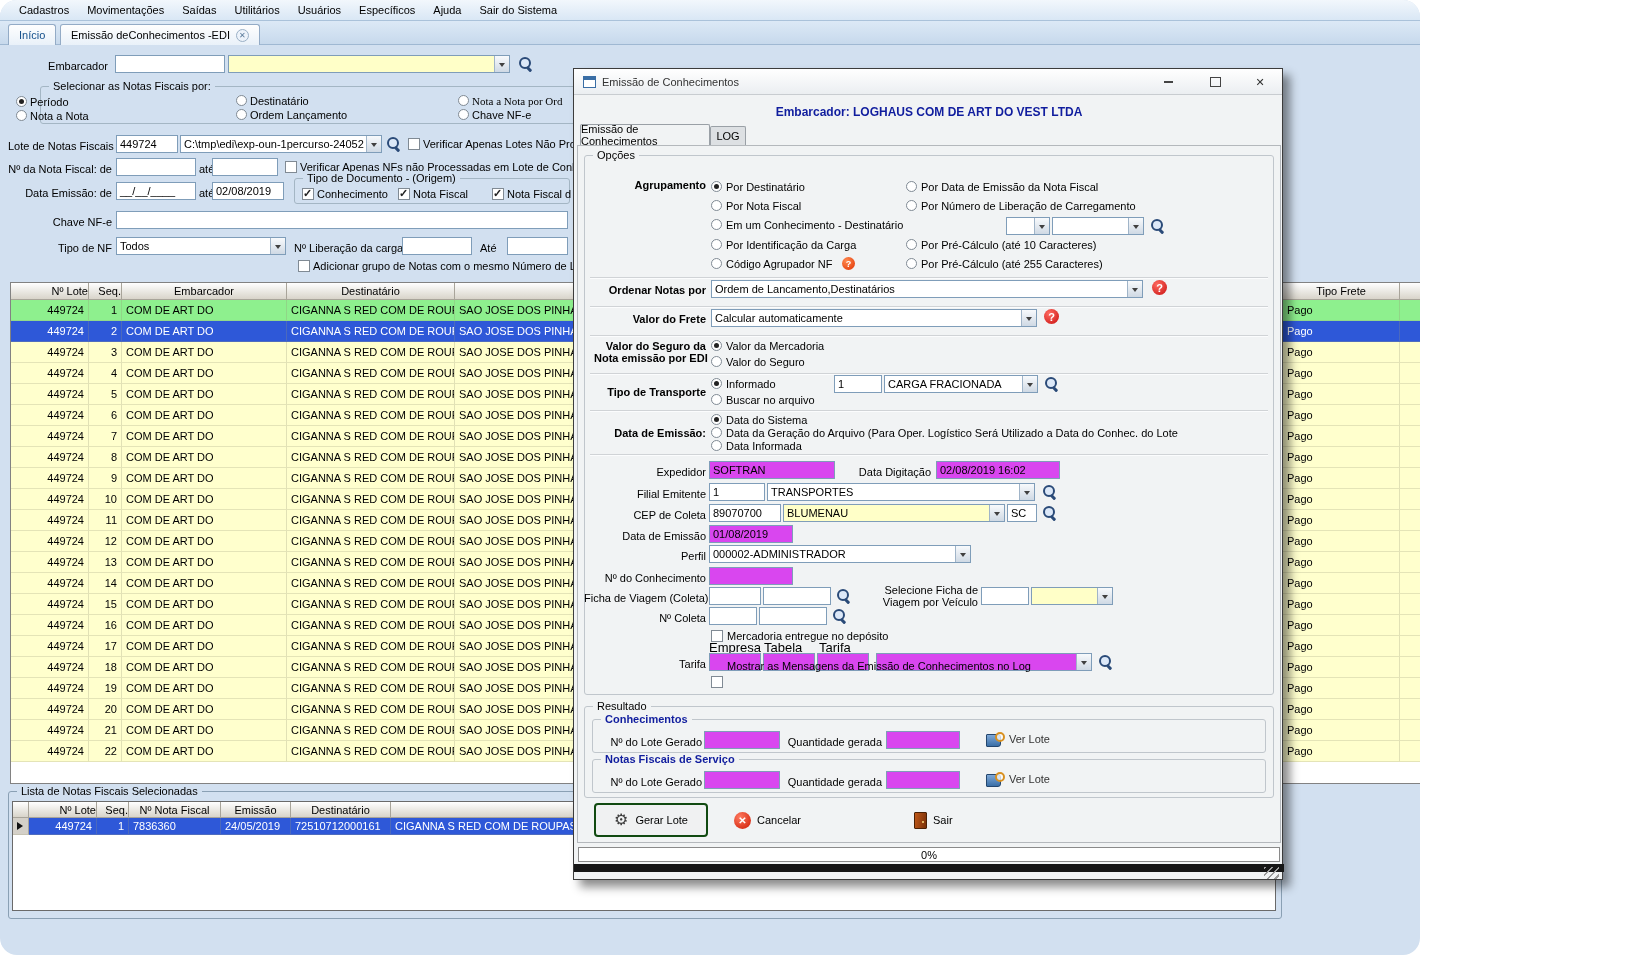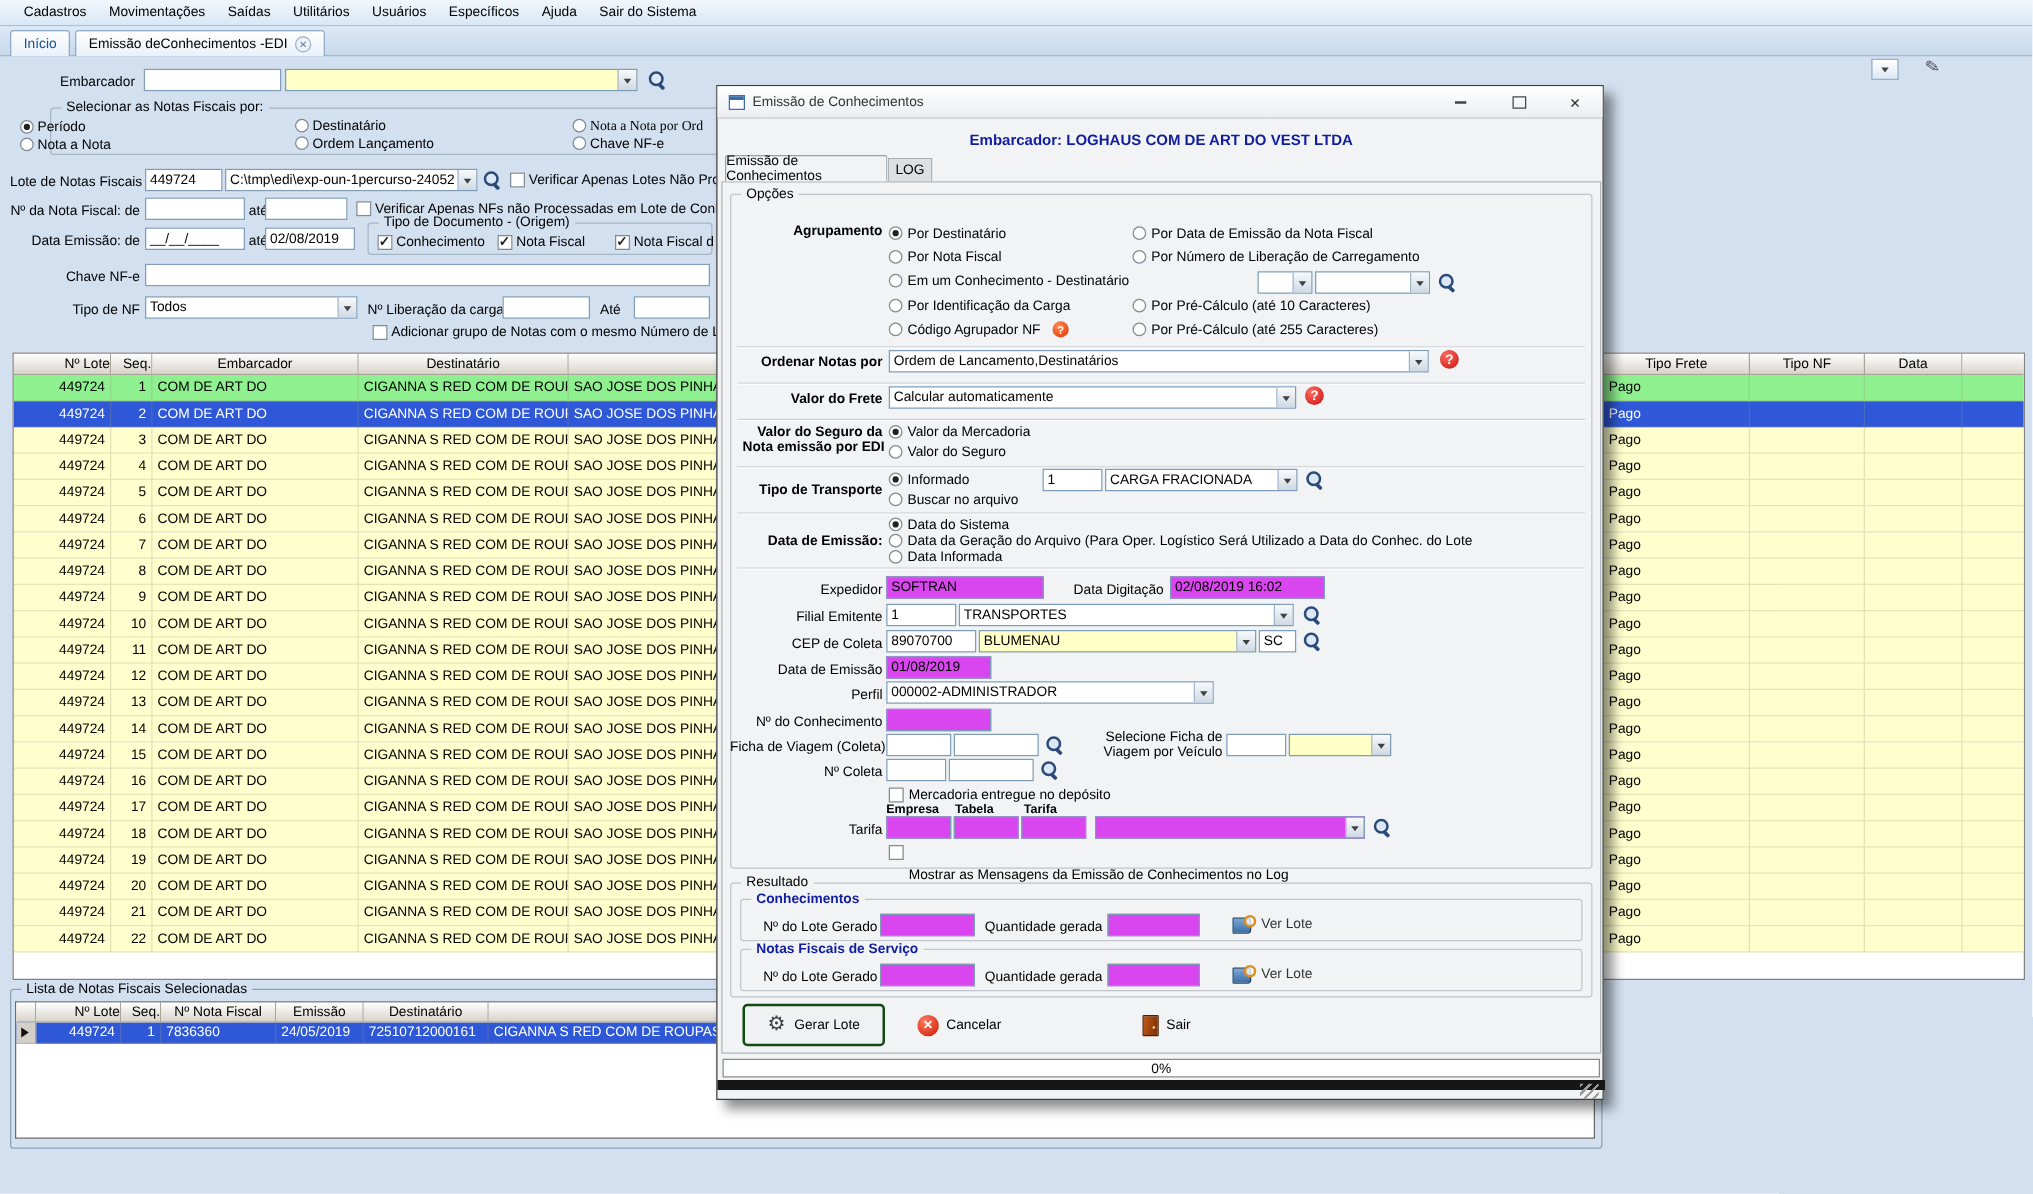--- a/index.html
+++ b/index.html
@@ -1,17 +1,17 @@
 <!DOCTYPE html>
 <html style="--selected_row: #2e58d8; --green_row: #8ef08e; --grid_row: #ffffcd; --dialog_header_text: #101d9e;"><head>
 <meta charset="utf-8">
 <style>
   * { margin:0; padding:0; box-sizing:border-box; }
   body { font-family:"Liberation Sans", sans-serif; font-size:11px; color:#000; }
-  .screen { position:relative; width:1626px; height:955px; background:#d2e0f0; overflow:hidden; }
+  .screen { position:relative; width:1420px; height:955px; background:#d2e0f0; overflow:hidden;border-radius:17px; }
 
   
   .menubar { position:absolute; left:0; top:0; width:1626px; height:21px; background:linear-gradient(#f2f7fc,#d9e7f5); border-bottom:1px solid #aac2da; display:flex; align-items:center; padding-left:10px; }
   .menu-item { padding:3px 9px; white-space:nowrap; }
   .tabstrip { position:absolute; left:0; top:21px; width:1626px; height:24px; background:linear-gradient(#dce9f6,#c7d9ec); border-bottom:1px solid #9fb8d2; }
   .wtab { position:absolute; top:3px; height:21px; border:1px solid #93abc6; border-bottom:none; border-radius:3px 3px 0 0; display:flex; align-items:center; padding:0 10px; gap:6px; background:linear-gradient(#fefefe,#e9f1f9); }
   .wtab .tclose { width:13px; height:13px; border-radius:50%; border:1px solid #9ab0c6; background:#edf3fa; color:#5a7a9a; font-size:8px; display:flex; align-items:center; justify-content:center; }
   .wtab .tclose::after { content:'✕'; }
   .tool-dd { position:absolute; left:1497px; top:26px; width:22px; height:17px; border:1px solid #9ab0c6; background:linear-gradient(#fff,#dde8f3); display:flex; align-items:center; justify-content:center; }
   .tool-pen { position:absolute; left:1540px; top:24px; font-size:14px; color:#556; transform:rotate(-10deg); }
@@ -78,21 +78,21 @@
   .btn-flat { position:absolute; display:flex; align-items:center; gap:6px; }
   .ico-gear { font-size:16px; color:#3e3e3e; line-height:1; }
   .ico-gear::after { content:'⚙'; }
   .ico-cancel { width:17px; height:17px; border-radius:50%; background:radial-gradient(circle at 35% 30%, #ff7a60, #cc1800); color:#fff; display:flex; align-items:center; justify-content:center; font-size:10px; font-weight:bold; }
   .ico-cancel::after { content:'✕'; }
   .ico-door { width:13px; height:17px; position:relative; background:linear-gradient(100deg,#c05818,#7a3008); border:1px solid #4a2004; border-radius:1px; }
   .ico-door::after { content:''; position:absolute; right:2px; top:8px; width:2px; height:2px; border-radius:50%; background:#ffe080; }
   .progress { position:absolute; border:1px solid #8a8a8a; background:#fff; display:flex; align-items:center; justify-content:center; }
   .blackbar { position:absolute; left:0; width:710px; height:8px; background:#161616; }
   .grip { position:absolute; width:15px; height:12px; background:repeating-linear-gradient(135deg,#9a9a9a 0 2px,transparent 2px 5px); }
-  .minilbl { position:absolute; font-size:10px; height:10px; line-height:10px; white-space:nowrap;font-weight:bold; }
+  .minilbl { position:absolute; font-size:13px; height:10px; line-height:10px; white-space:nowrap; }
 </style>
 </head>
 <body>
 
 <div class="screen">
 
   <div class="menubar">
     <div class="menu-item">Cadastros</div>
     <div class="menu-item">Movimentações</div>
     <div class="menu-item">Saídas</div>
@@ -661,21 +661,21 @@
     <div class="inp gray" style="left:243px;top:584px;width:52px;"></div>
     <div class="inp combo gray" style="left:302px;top:584px;width:216px;">
         <span class="ct"></span>
         <span class="dd">
           <i></i>
         </span>
       </div>
     <div class="mag" style="left:524px;top:585px;"></div>
 
     <span class="cb" style="left:137px;top:607px;"></span>
-    <div class="lbl" style="left:153px;top:624px;">Mostrar as Mensagens da Emissão de Conhecimentos no Log</div>
+    <div class="lbl" style="left:153px;top:590px;">Mostrar as Mensagens da Emissão de Conhecimentos no Log</div>
 
     <div class="grp" style="left:10px;top:637px;width:690px;height:92px;border-color:#c0c6cc;">
       <span class="gt dlg-gt">Resultado</span>
     </div>
     <div class="grp" style="left:18px;top:650px;width:674px;height:34px;border-color:#c0c6cc;">
       <span class="gt dlg-gt navy">Conhecimentos</span>
     </div>
     <div class="lbl r" style="left:30px;top:666px;width:98px;">Nº do Lote Gerado</div>
     <div class="inp gray" style="left:130px;top:662px;width:76px;"></div>
     <div class="lbl r" style="left:212px;top:666px;width:96px;">Quantidade gerada</div>

